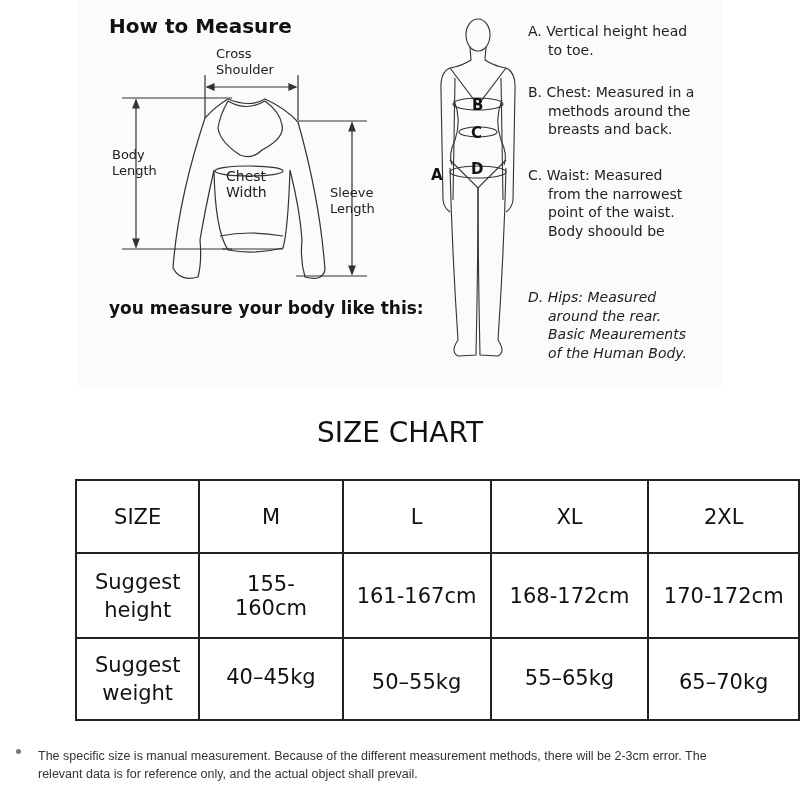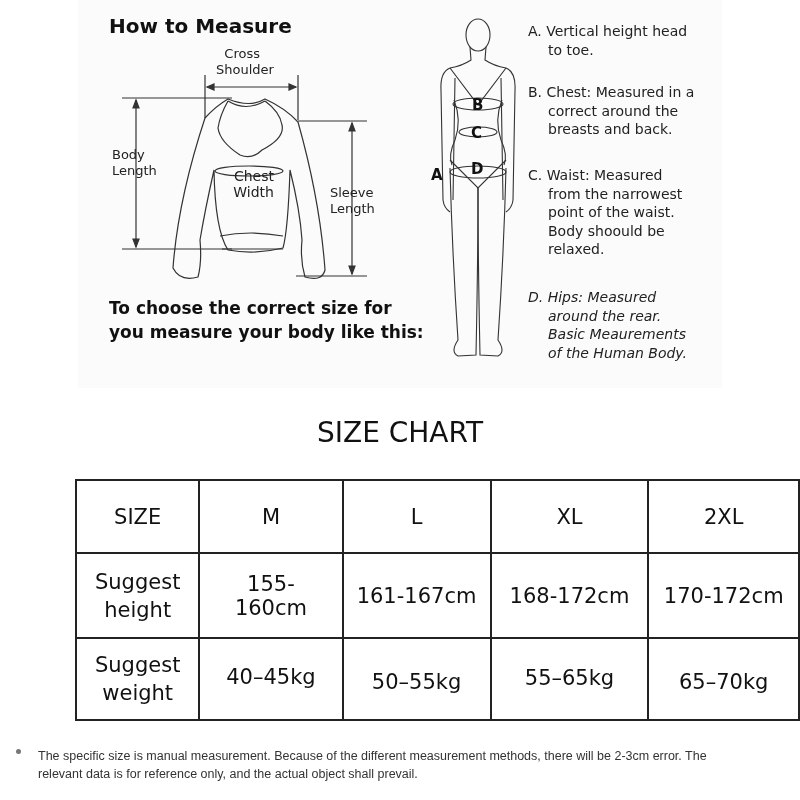--- a/index.html
+++ b/index.html
@@ -1,20 +1,20 @@
 <!DOCTYPE html>
 <html><head>
   <meta charset="utf-8">
   <style>
     html, body { margin: 0; padding: 0; background: #ffffff; }
     body { width: 800px; height: 800px; position: relative; overflow: hidden; font-family: "DejaVu Sans", sans-serif; color: #111; }
     .panel { position: absolute; left: 78px; top: 0; width: 644px; height: 388px; background: #fbfbfb; }
     .abs { position: absolute; }
     .howto-title { left: 109px; top: 14px; font-size: 20px; font-weight: bold; letter-spacing: 0px; color: #111; white-space: nowrap; }
-    .lbl { font-size: 13px; color: #222; line-height: 16px; text-align: right; white-space: nowrap; }
+    .lbl { font-size: 13px; color: #222; line-height: 16px; text-align: left; white-space: nowrap; }
     .instr { left: 109px; top: 296px; font-size: 17px; font-weight: bold; line-height: 24px; color: #111; white-space: nowrap; }
     .desc { font-size: 14px; line-height: 18.5px; color: #222; white-space: nowrap; }
     .desc .ind { padding-left: 20px; }
     svg.diagram { position: absolute; left: 0; top: 0; }
     .chart-title { left: 0; top: 416px; width: 800px; text-align: center; font-size: 28px; color: #111; letter-spacing: 0px; }
     table.size { position: absolute; left: 75px; top: 479px; border-collapse: collapse; font-family: "DejaVu Sans", sans-serif; color: #111; }
     table.size td { border: 2px solid #222; text-align: center; padding: 12px; font-size: 21px; margin-top: 16px; }
     table.size td.rowhead { font-size: 21px; line-height: 28px; }
     .kg { font-size: 21px; display: inline-block; }
     .footnote { left: 38px; top: 747px; font-family: "Liberation Sans", sans-serif; font-size: 12.5px; line-height: 18px; color: #333; width: 760px; }
@@ -102,39 +102,37 @@
 <div class="abs lbl" style="left:226px; top:168px; width:48px; font-size:14px;">
   <div>Chest</div>
   <div>Width</div>
 </div>
 <div class="abs lbl" style="left:330px; top:185px; width:50px; text-align:left;">
   <div>Sleeve</div>
   <div>Length</div>
 </div>
 
 <div class="abs instr">
-  <div>To choose the correct size for</div>
   <div>you measure your body like this:</div>
 </div>
 
 <div class="abs desc" style="left:528px; top:22px;">
   <div>A. Vertical height head</div>
   <div class="ind">to toe.</div>
 </div>
 <div class="abs desc" style="left:528px; top:83px;">
   <div>B. Chest: Measured in a</div>
-  <div class="ind">correct around the</div>
+  <div class="ind">methods around the</div>
   <div class="ind">breasts and back.</div>
 </div>
 <div class="abs desc" style="left:528px; top:166px;">
   <div>C. Waist: Measured</div>
   <div class="ind">from the narrowest</div>
   <div class="ind">point of the waist.</div>
   <div class="ind">Body shoould be</div>
-  <div class="ind">relaxed.</div>
 </div>
 <div class="abs desc" style="left:528px; top:288px;font-style:italic;">
   <div>D. Hips: Measured</div>
   <div class="ind">around the rear.</div>
   <div class="ind">Basic Meaurements</div>
   <div class="ind">of the Human Body.</div>
 </div>
 
 <div class="abs chart-title">SIZE CHART</div>
 

